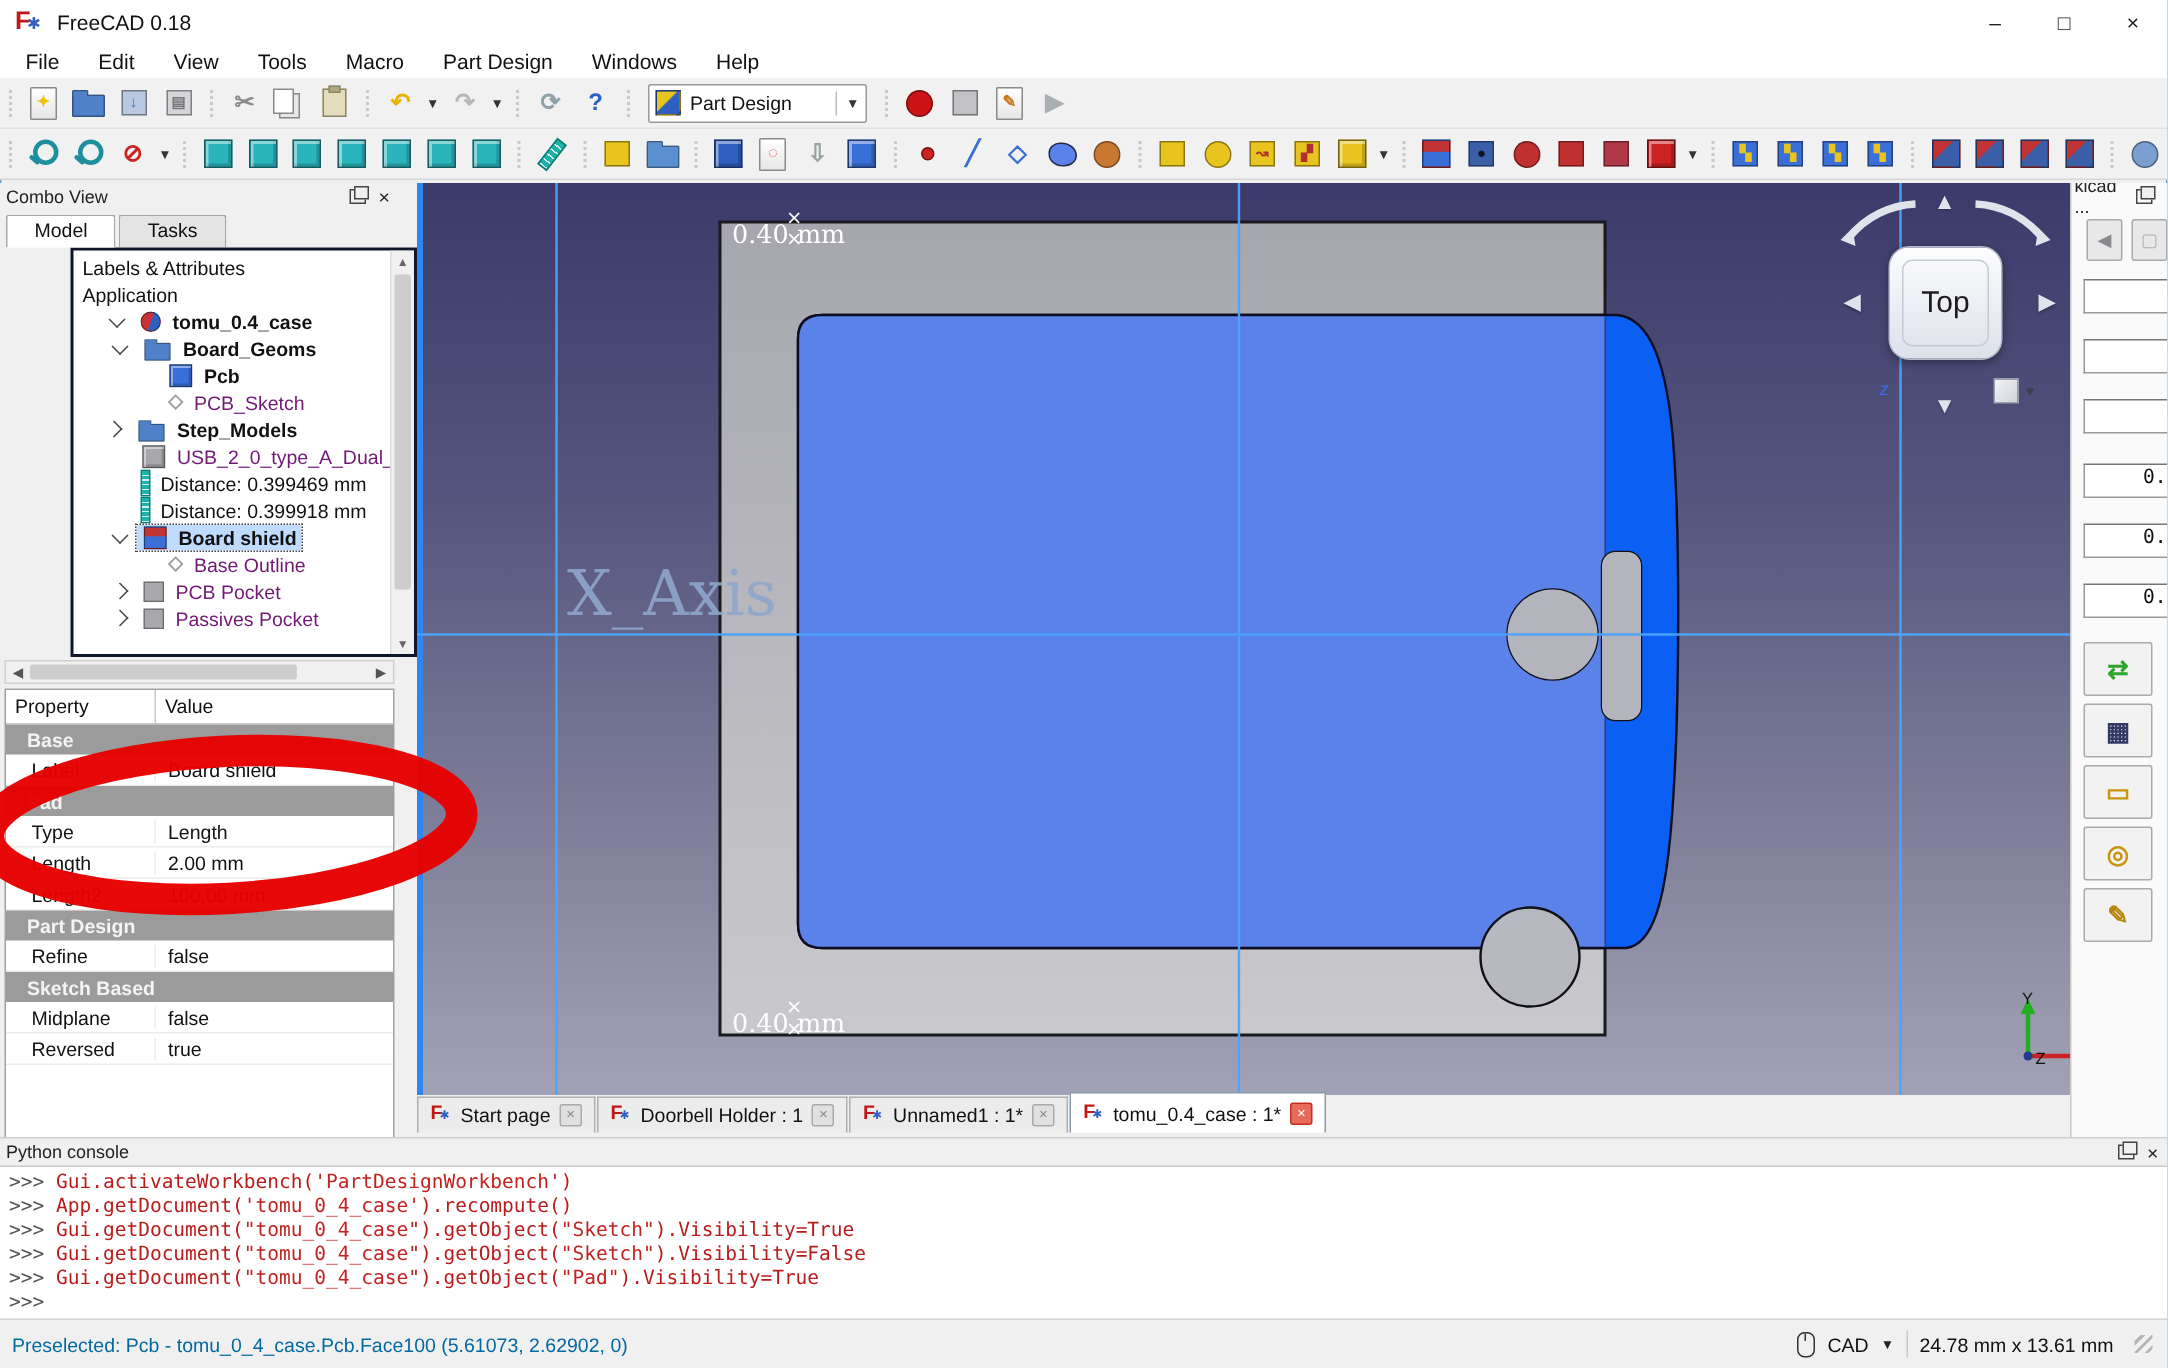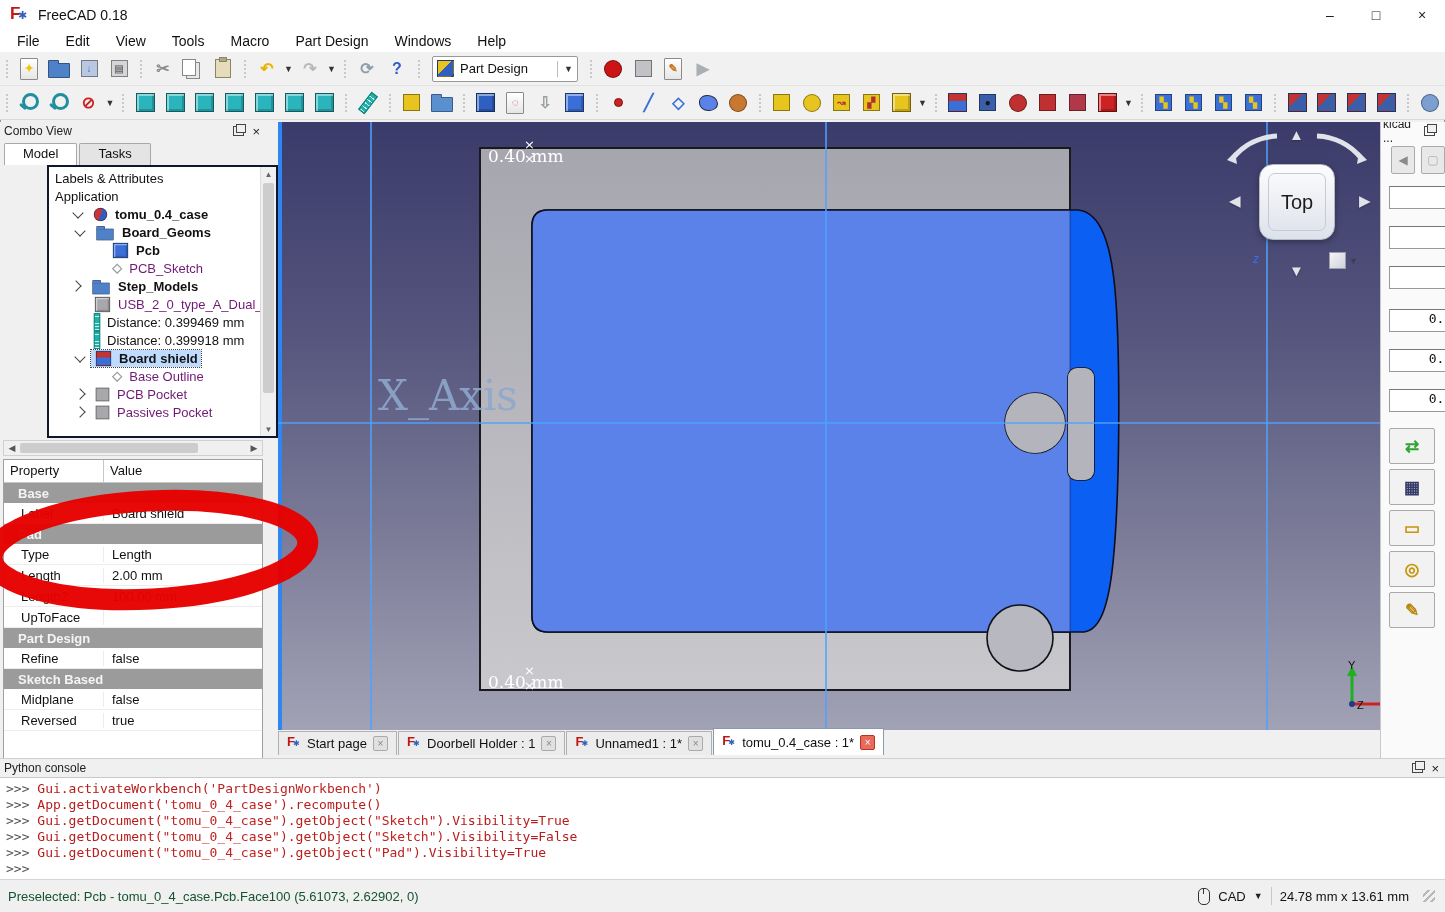--- a/index.html
+++ b/index.html
@@ -168,21 +168,21 @@
   .pyconsole{position:absolute;left:0;top:758px;width:1445px;height:121px;background:#f0f0f0;
              border-top:1px solid #d0d0d0;box-sizing:border-box;}
   .py-body{position:absolute;left:0;top:18px;right:0;bottom:0;background:#fff;border-top:1px solid #c8c8c8;
            font-family:"DejaVu Sans Mono",monospace;font-size:13px;padding:3px 0 0 6px;line-height:16px;}
   .cl-p{color:#555;}
   .cl-k{color:#b91c1c;}
   .cl-r{color:#c22222;}
   
   .statusbar{position:absolute;left:0;top:879px;width:1445px;height:33px;background:#f0f0f0;
              border-top:1px solid #d4d4d4;box-sizing:border-box;display:flex;align-items:center;}
-  .sb-left{padding-left:8px;flex:1;font-size:13px;color:#14532d;}
+  .sb-left{padding-left:8px;flex:1;font-size:13px;color:#0369a1;}
   .sb-right{display:flex;align-items:center;gap:8px;padding-right:10px;}
   .mouse-ico{width:10px;height:15px;border:1.5px solid #333;border-radius:5px;position:relative;}
   .mouse-ico::before{content:"";position:absolute;left:3.5px;top:0;width:1.5px;height:5px;background:#333;}
   .sb-sep{width:1px;height:18px;background:#c8c8c8;}
   .sb-caret{font-size:9px;color:#222;}
   .sb-grip{width:12px;height:12px;margin-left:6px;
      background:repeating-linear-gradient(135deg,transparent 0 3px,#b8b8b8 3px 5px);}
   
   .annot{position:absolute;left:0;top:480px;width:340px;height:150px;pointer-events:none;z-index:60;}
 </style>
@@ -594,24 +594,20 @@
             <div class="c1">Type</div>
             <div class="c2">Length</div>
           </div>
           <div class="prop-row">
             <div class="c1">Length</div>
             <div class="c2">2.00 mm</div>
           </div>
           <div class="prop-row">
             <div class="c1">Length2</div>
             <div class="c2">100.00 mm</div>
-          </div>
-          <div class="prop-row">
-            <div class="c1">UpToFace</div>
-            <div class="c2"></div>
           </div>
           <div class="prop-sec">Part Design</div>
           <div class="prop-row">
             <div class="c1">Refine</div>
             <div class="c2">false</div>
           </div>
           <div class="prop-sec">Sketch Based</div>
           <div class="prop-row">
             <div class="c1">Midplane</div>
             <div class="c2">false</div>

